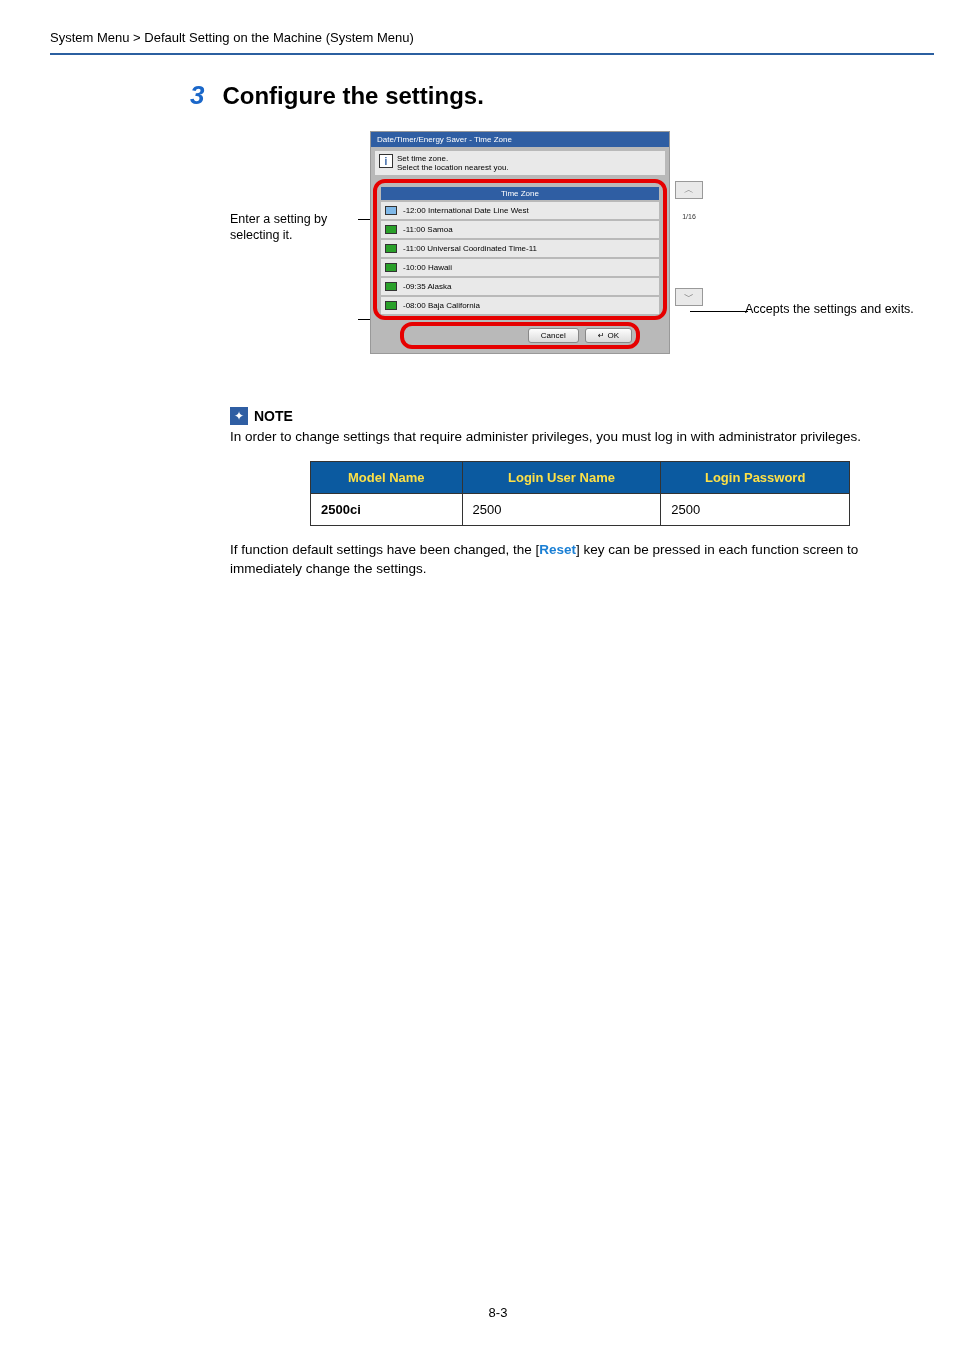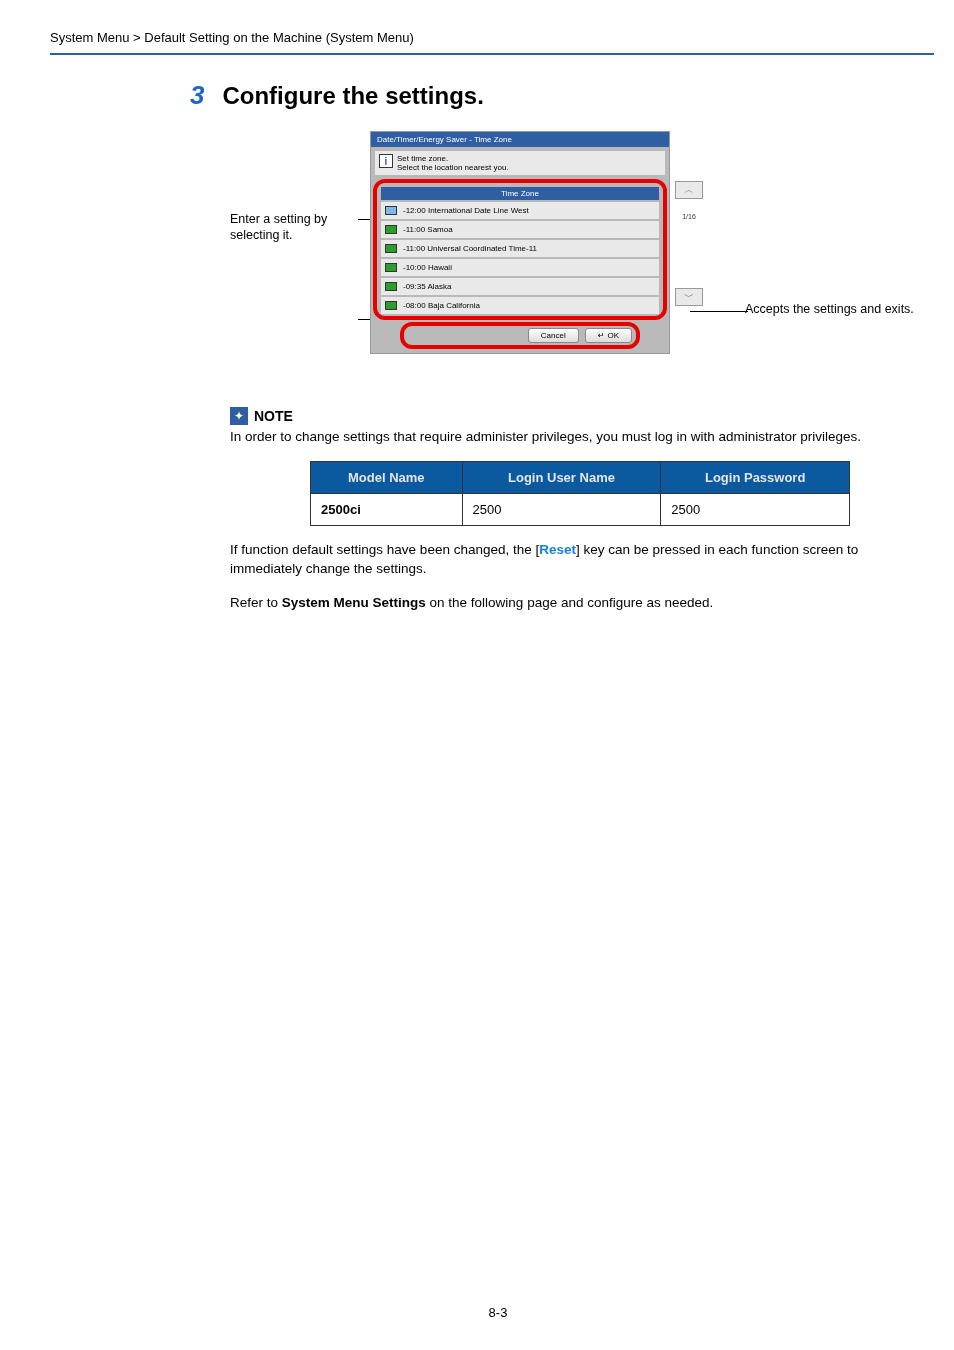--- a/index.html
+++ b/index.html
@@ -224,21 +224,21 @@
     line-height: 1.45;
     margin-top: 2px;
   }
   table.cred {
     border-collapse: collapse;
     margin: 14px 0 14px 80px;
     width: 540px;
   }
   table.cred th {
     background: #0b5aa0;
-    color: #e5e5e5;
+    color: #fde047;
     font-weight: bold;
     font-size: 13px;
     padding: 8px 10px;
     border: 1px solid #333;
     text-align: center;
   }
   table.cred td {
     border: 1px solid #333;
     font-size: 13px;
     padding: 8px 10px;
@@ -351,18 +351,15 @@
         <td>2500</td>
         <td>2500</td>
       </tr>
     </tbody>
   </table>
 
   <div class="body-text">
     <span>If function default settings have been changed, the [</span><span class="reset-key">Reset</span><span>] key can be pressed in each function screen to immediately change the settings.</span>
   </div>
 
-  <div class="body-text" style="margin-top:14px;">
-    <span>Refer to </span><span class="strong">System Menu Settings</span><span> on the following page and configure as needed.</span>
-  </div>
 </div>
 
 <div class="page-num">8-3</div>
 
 </body></html>

